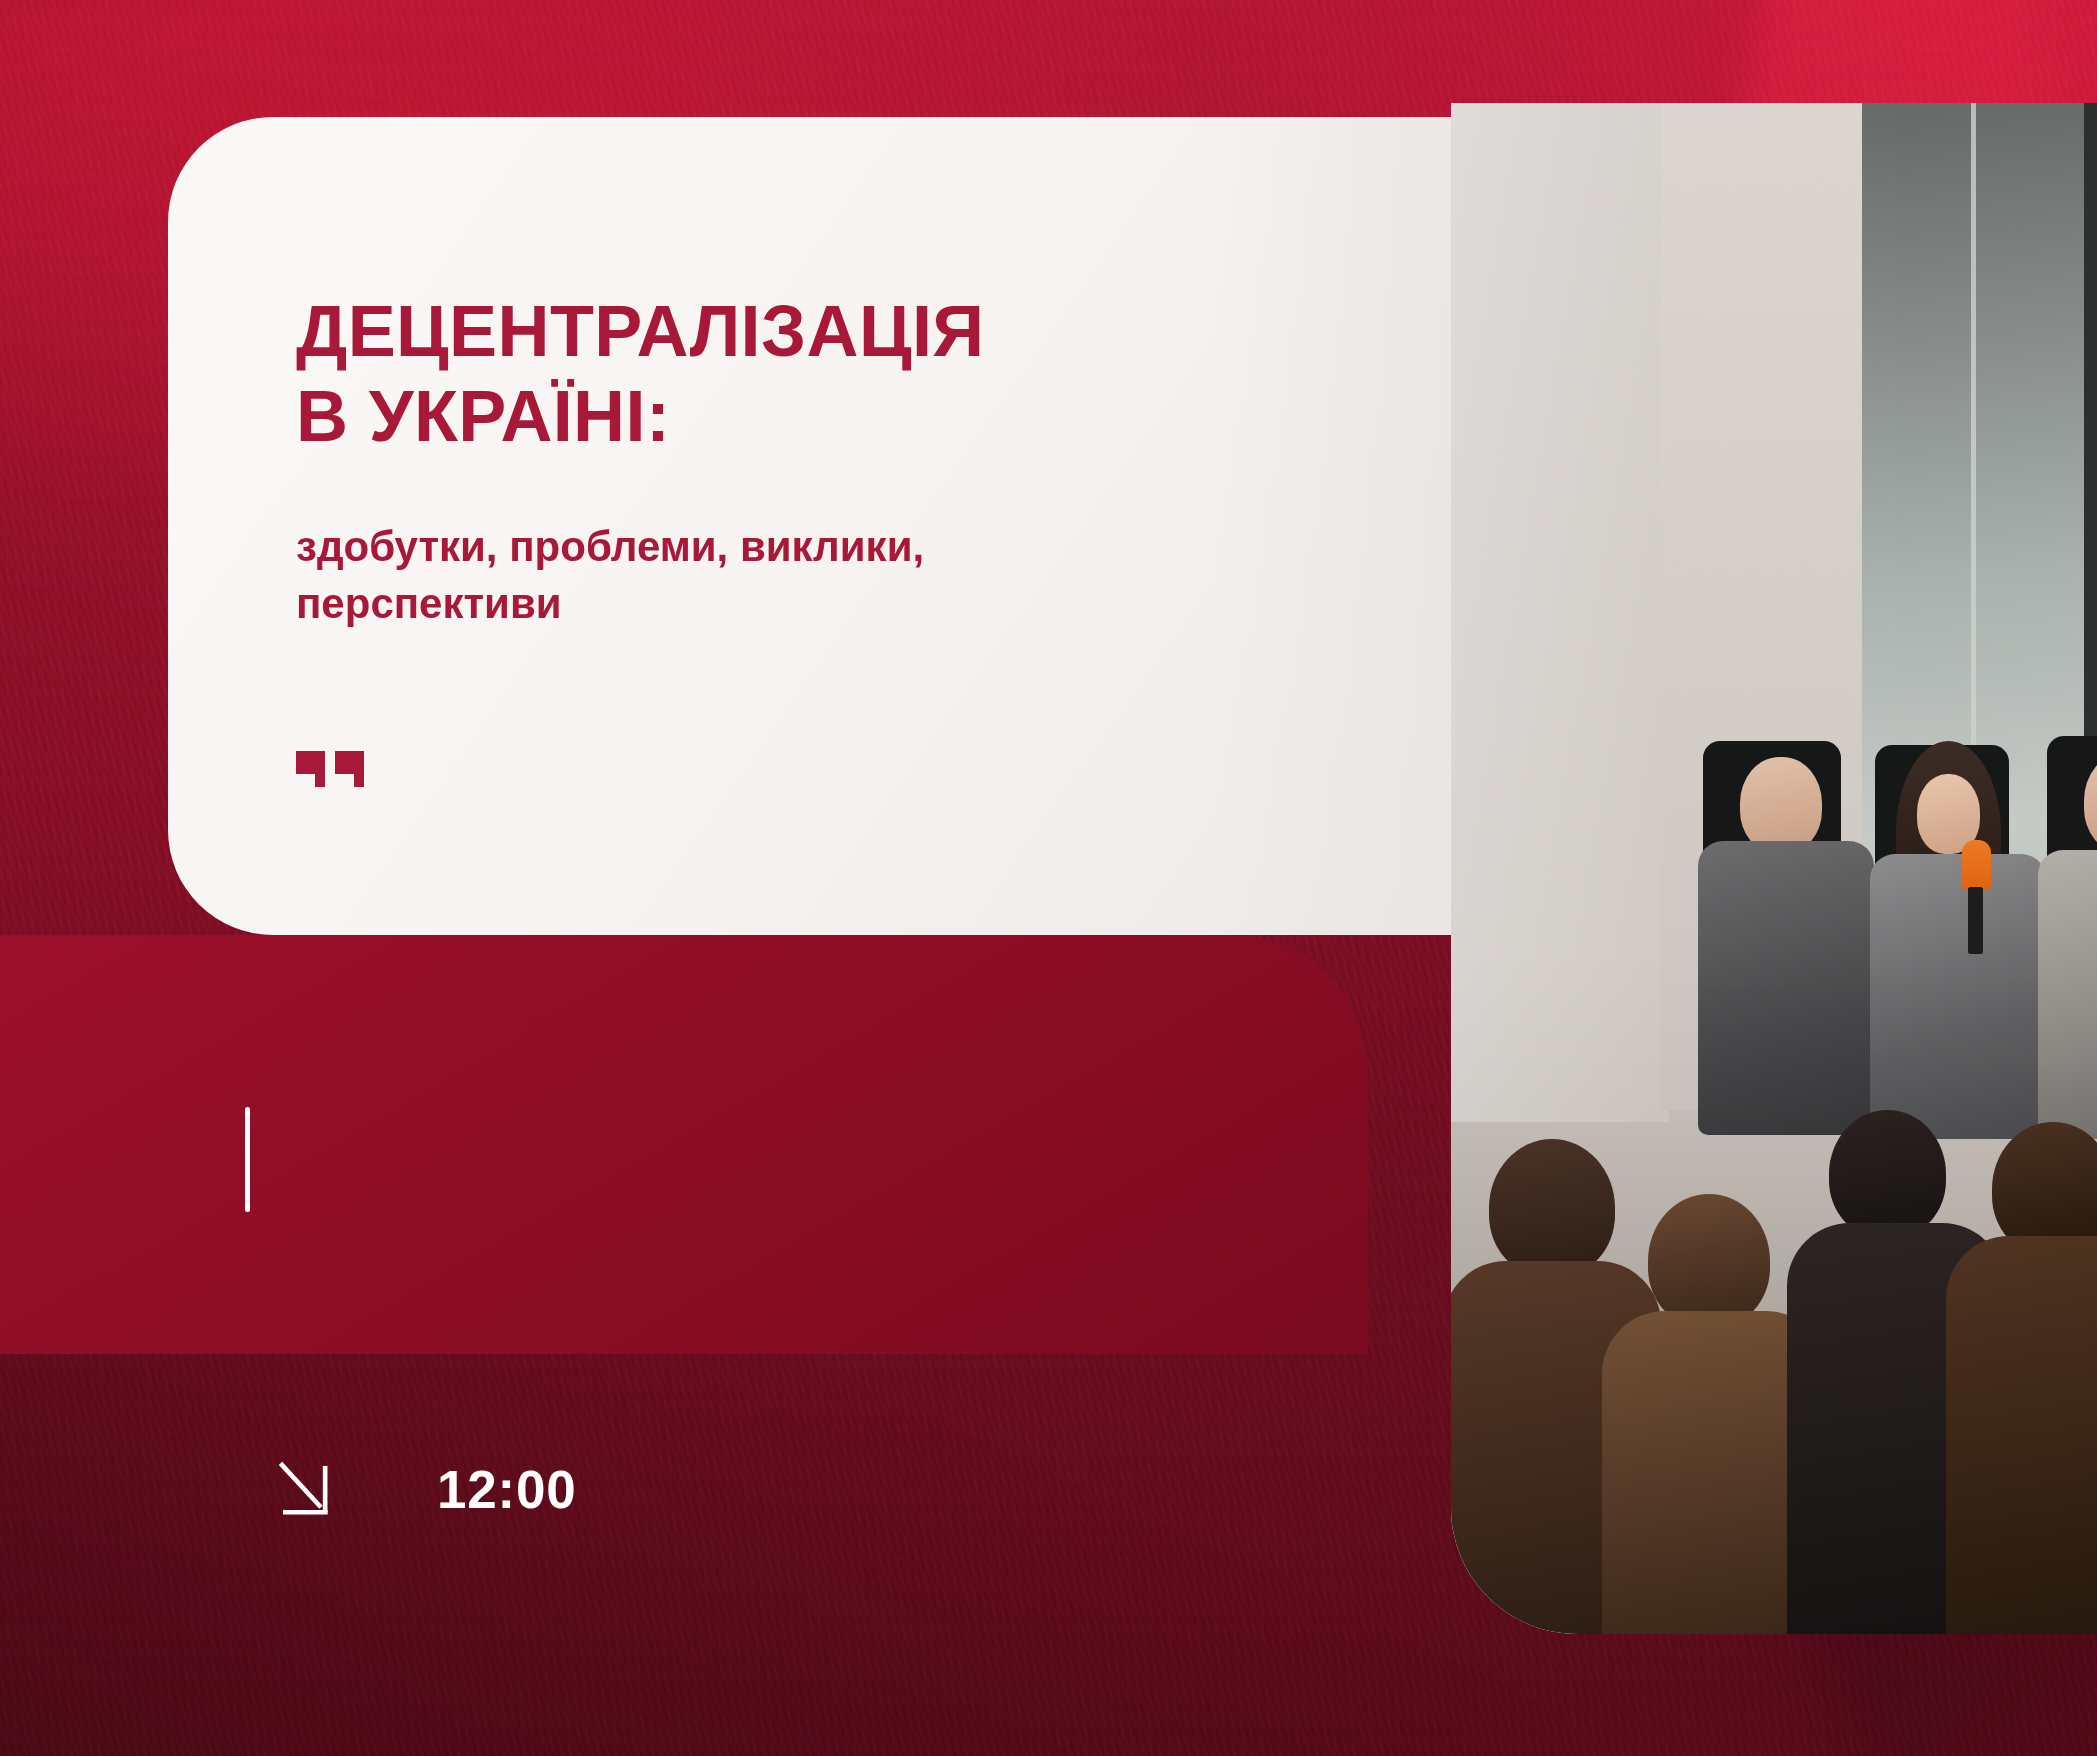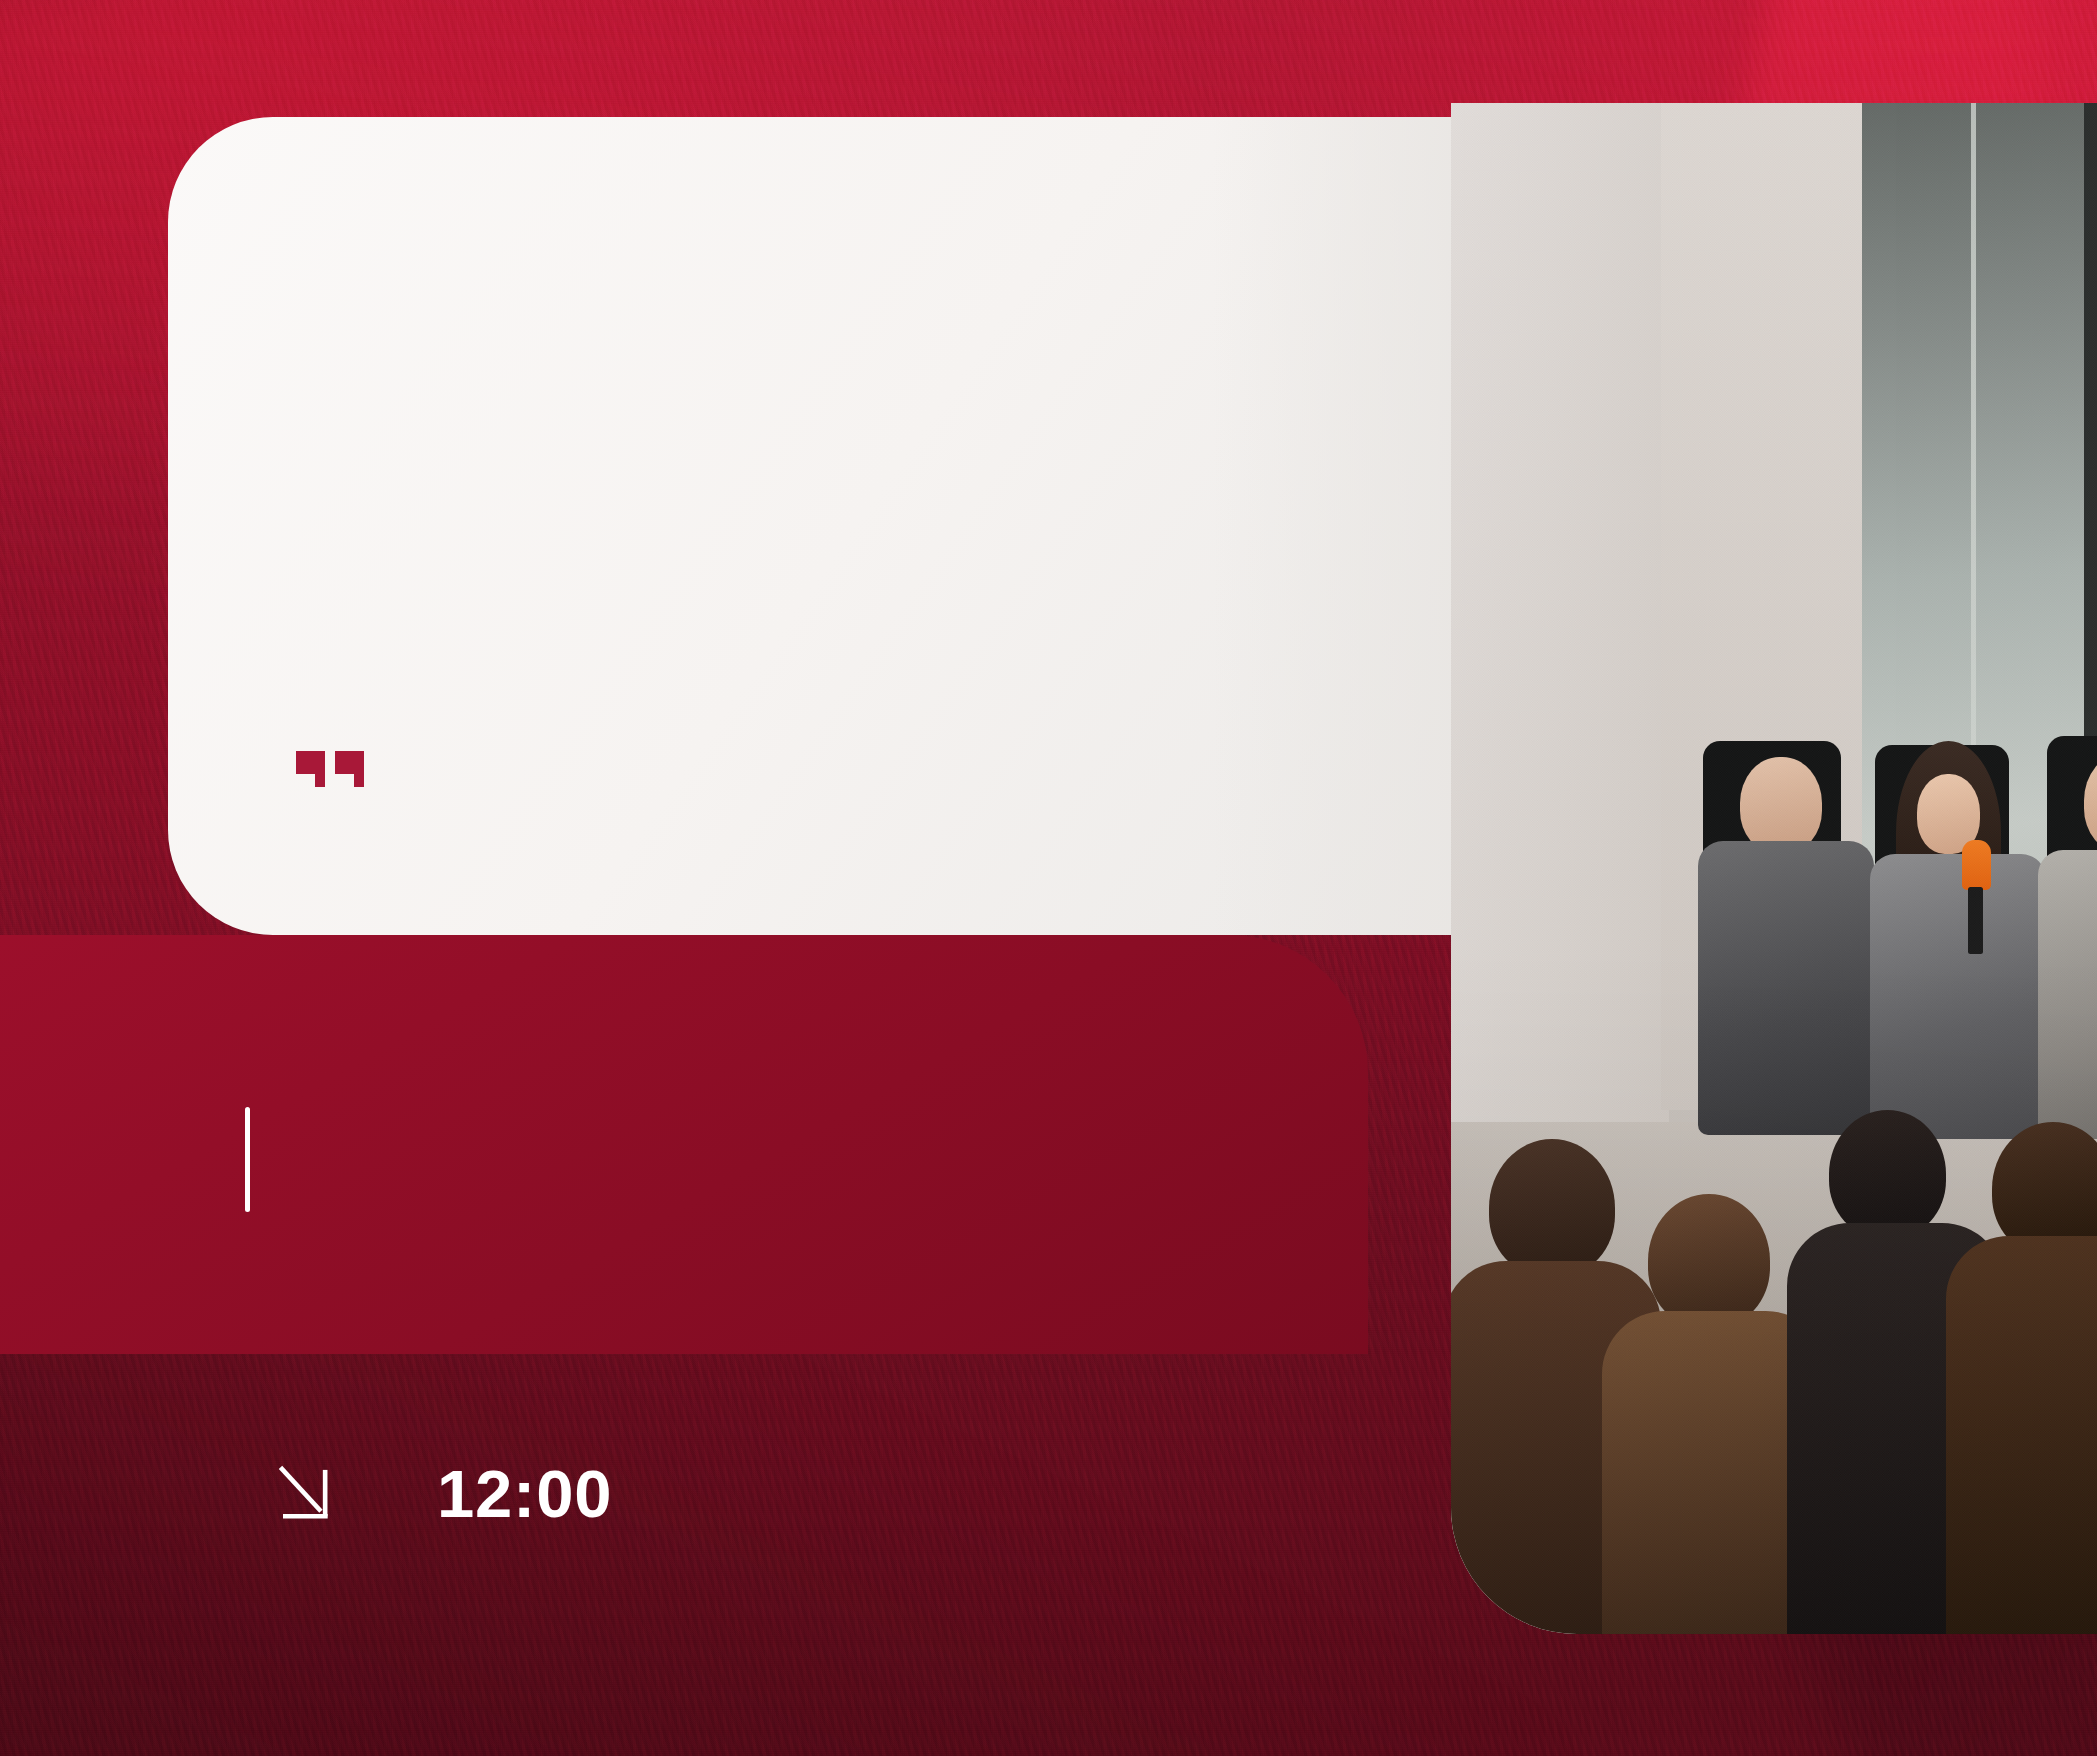--- a/index.html
+++ b/index.html
@@ -187,21 +187,21 @@
     position:absolute;
     left:277px; top:1460px;
     z-index:9;
     display:flex;
     align-items:center;
     gap:105px;
   }
   .arrow-icon{ width:55px; height:59px; flex:none; display:block; }
   .time-text{
     color:#ffffff;
-    font-size:67px;
+    font-size:53px;
     font-weight:bold;
     letter-spacing:0.8px;
     line-height:1;
   }
 
   
   .photo{
     position:absolute;
     left:1451px; top:103px;
     width:1359px; height:1531px;
@@ -260,20 +260,26 @@
   <div class="bg-fold-dark"></div>
   <div class="bg-fold-dark2"></div>
   <div class="bg-stripes"></div>
   <div class="bg-stripes2"></div>
   <div class="bg-grain"></div>
 
   <div class="red-block"></div>
 
   <div class="white-card"></div>
 
+  <div class="title-block">
+    <div class="title-main">ДЕЦЕНТРАЛІЗАЦІЯ
+В УКРАЇНІ:</div>
+    <div class="title-sub">здобутки, проблеми, виклики,
+перспективи</div>
+  </div>
   <div class="quote-mark">
     <i></i>
       <i></i>
   </div>
 
   <div class="seminar">
     <div class="seminar-bar"></div>
   </div>
 
   <div class="time-row">

